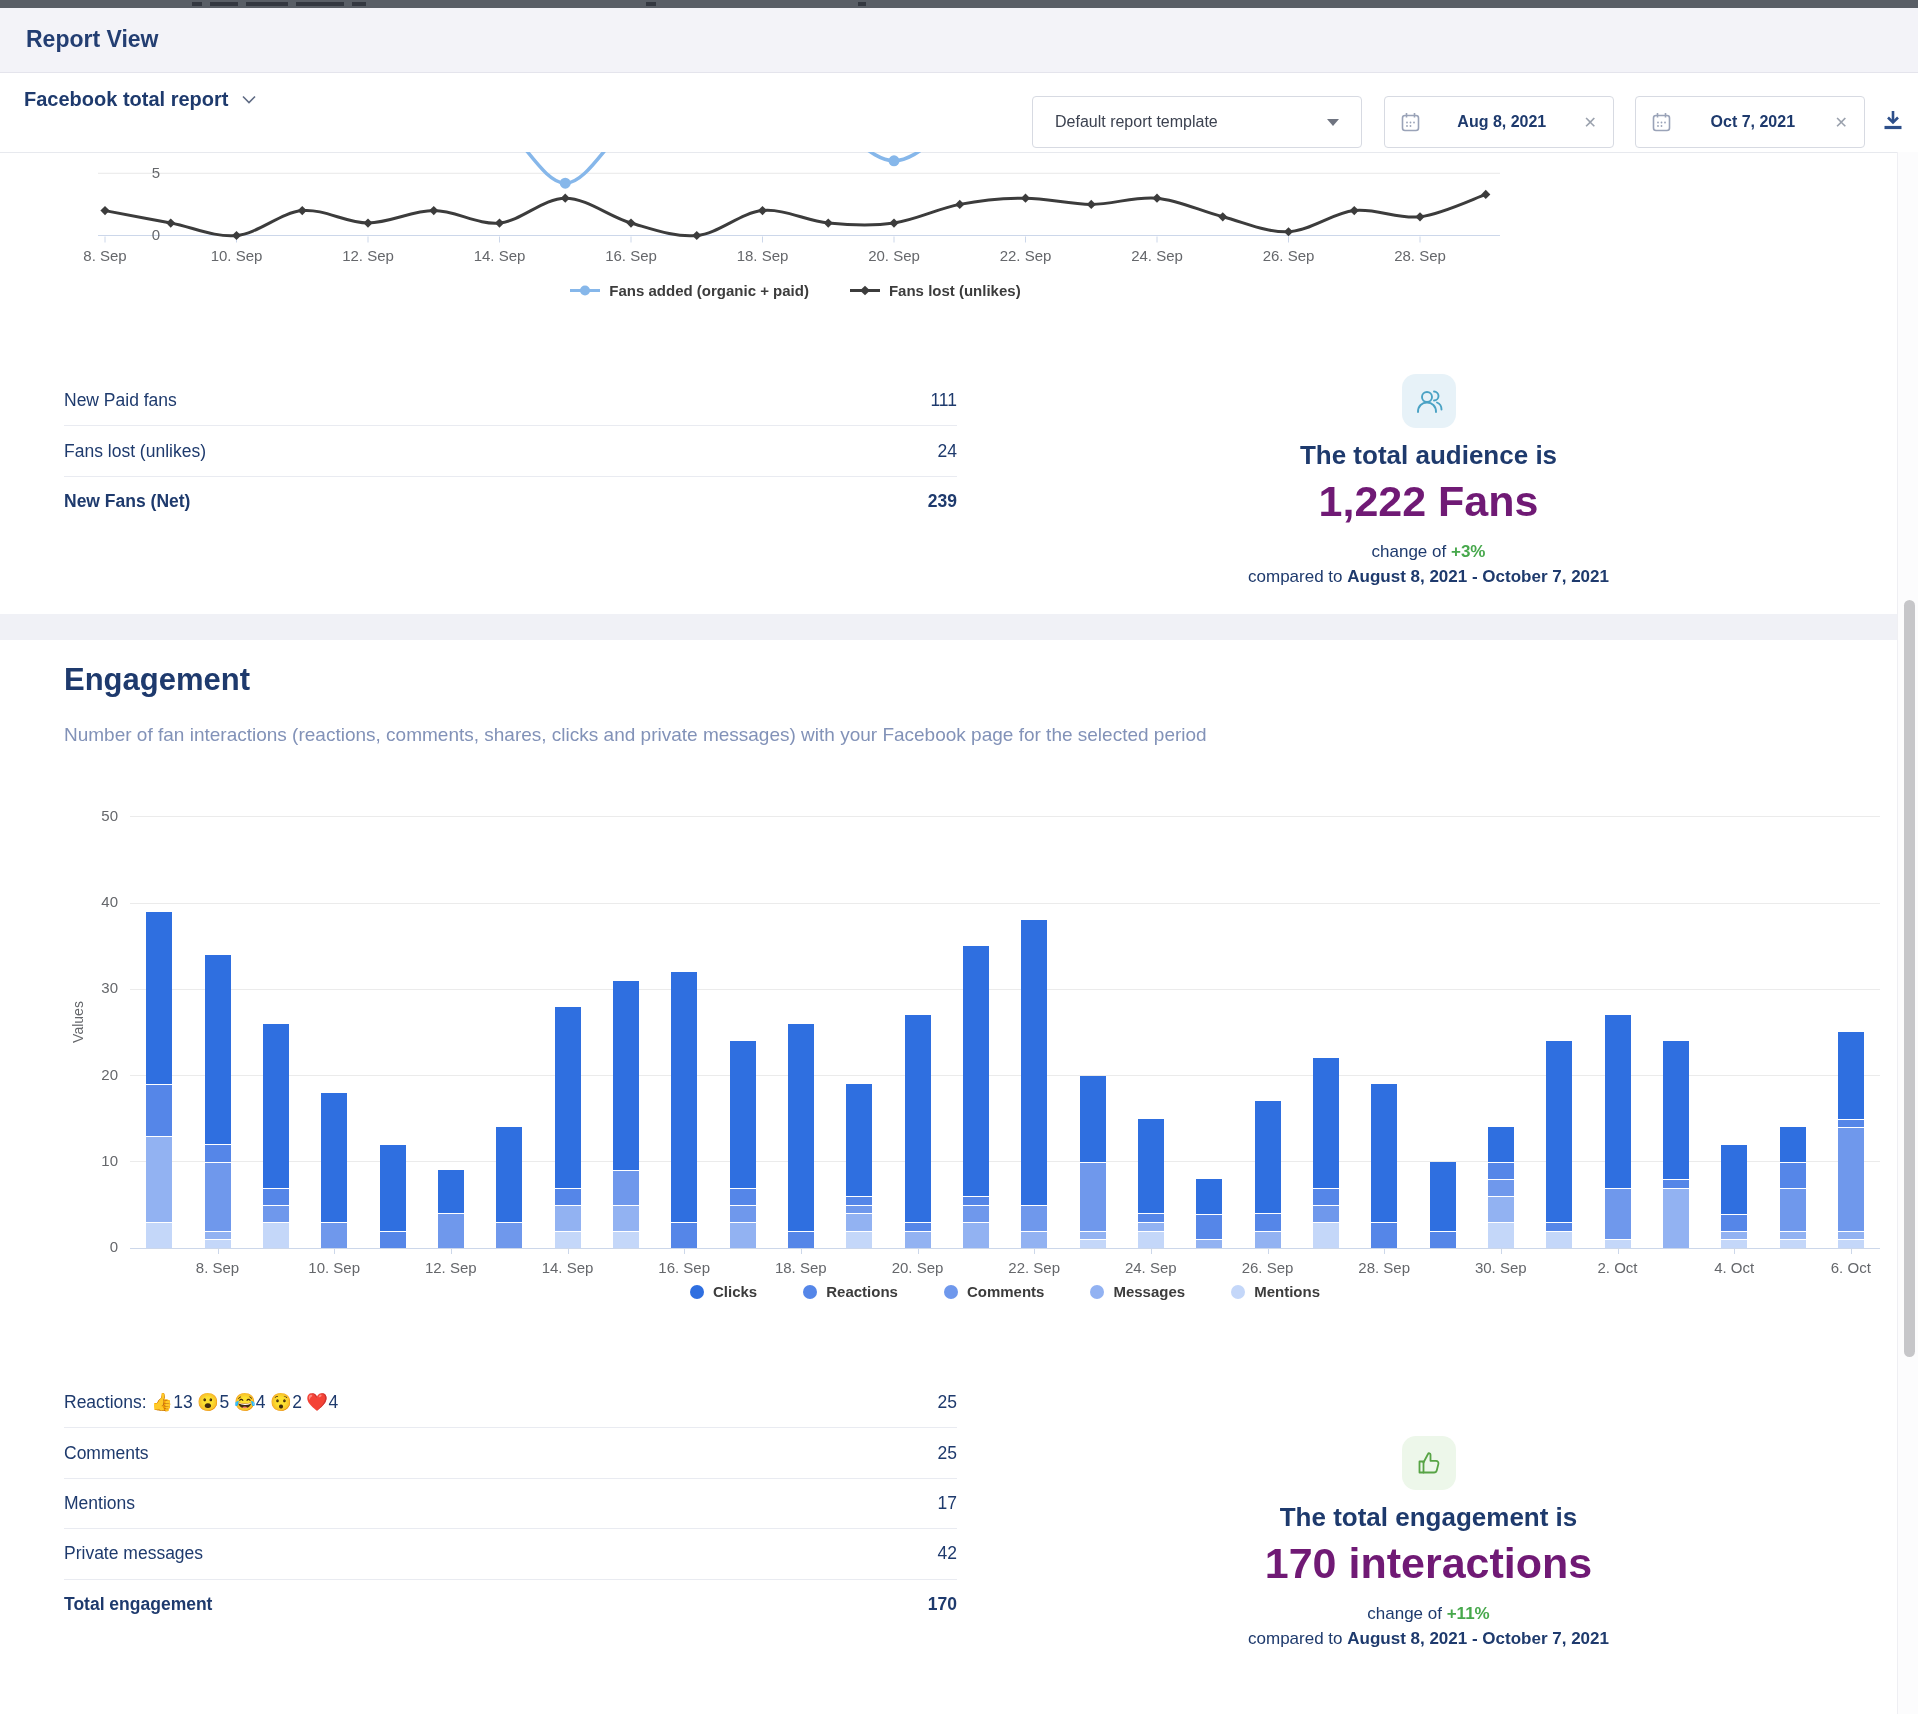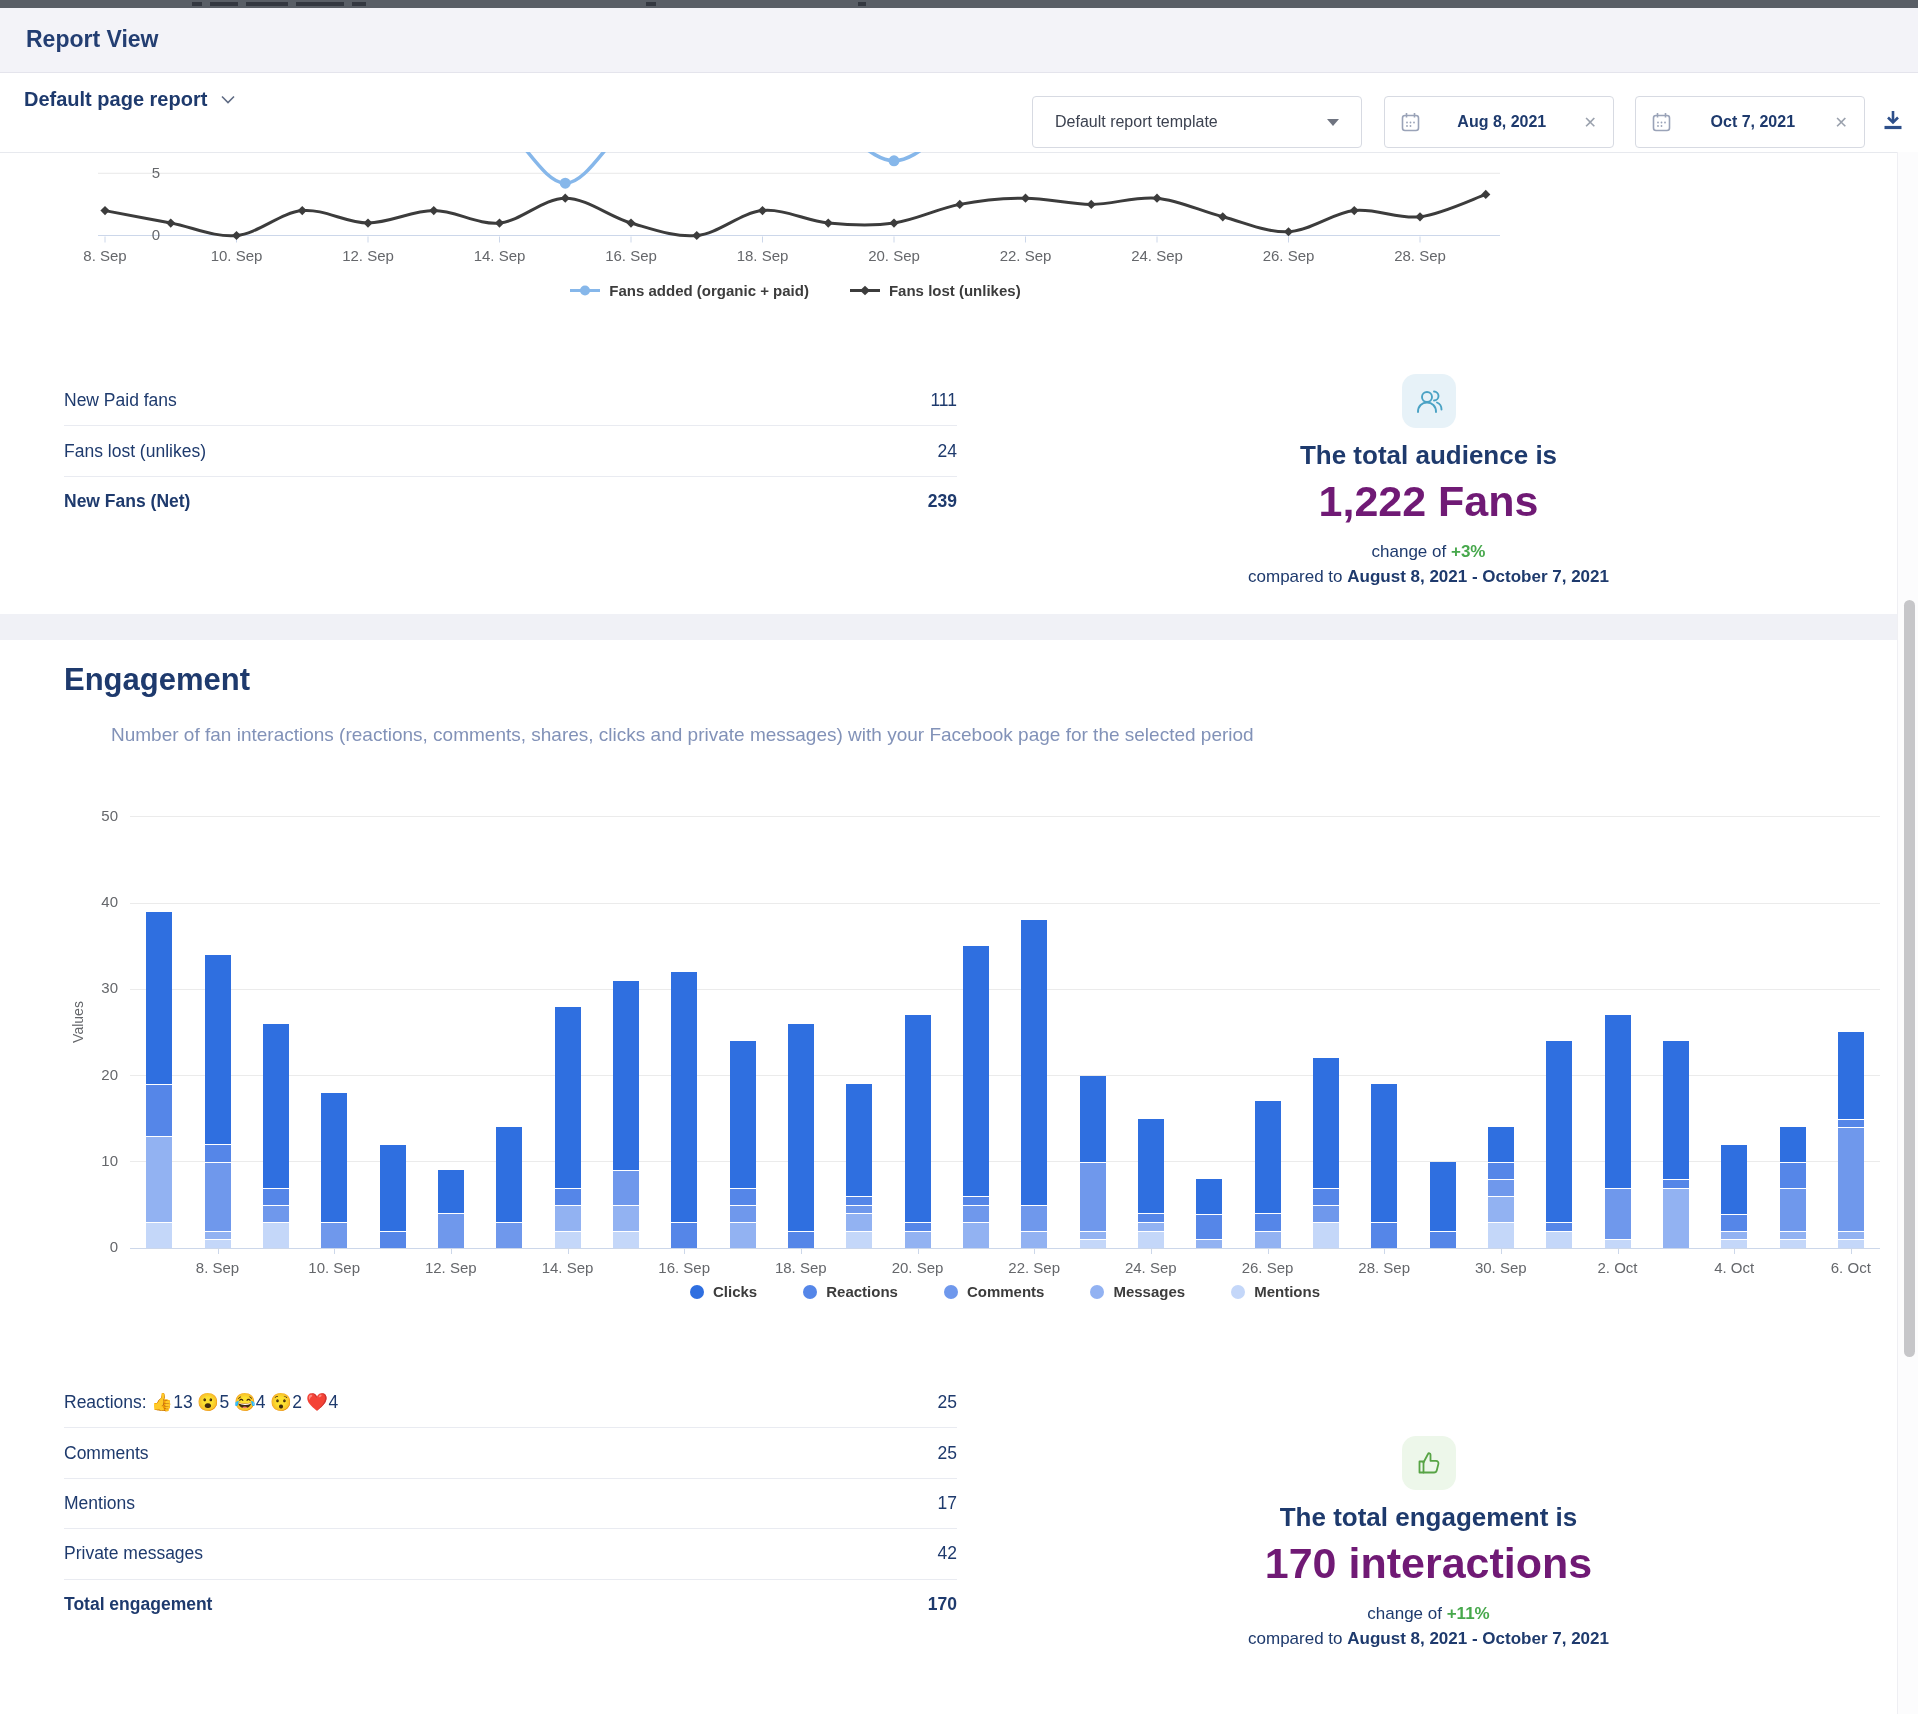--- a/index.html
+++ b/index.html
@@ -38,21 +38,21 @@
   .icbox.blue{background:#e7f2f8;} .icbox.green{background:#edf7ea;}
   .sline1{font-size:26px;font-weight:700;margin-top:12px;}
   .shead{font-size:43px;font-weight:700;margin-top:6px;color:#701a75;}
   .schange{font-size:17px;margin-top:16px;}
   .schange b{color:#47a84c;}
   .scompare{font-size:17px;margin-top:5px;}
   .scompare b{font-weight:700;}
   
   .band{left:0;top:614px;width:1897px;height:26px;background:#f0f1f6;}
   .sec-title{left:64px;top:662px;font-size:31px;font-weight:700;color:#1e3a6d;}
-  .sec-sub{left:64px;top:724px;font-size:19px;color:#8292b8;margin-left:47px;}
+  .sec-sub{left:64px;top:724px;font-size:19px;color:#8292b8;}
   
   .legend{position:absolute;display:flex;justify-content:center;align-items:center;}
   #line-legend{left:90px;top:282px;width:1410px;gap:40px;}
   #bar-legend{left:130px;top:1283px;width:1750px;gap:46px;}
   
   .gutter{left:1897px;top:152px;width:21px;height:1562px;background:#fcfcfd;border-left:1px solid #efeff3;}
   .thumb{left:1904px;top:600px;width:11px;height:757px;background:#c6c6c9;border-radius:6px;}
 </style>
 </head>
 <body>
@@ -65,21 +65,21 @@
   <div class="abs remnant" style="left:246px;width:42px;"></div>
   <div class="abs remnant" style="left:296px;width:48px;"></div>
   <div class="abs remnant" style="left:352px;width:14px;"></div>
   <div class="abs remnant" style="left:646px;width:10px;"></div>
   <div class="abs remnant" style="left:858px;width:8px;"></div>
 
   <div class="abs header"></div>
   <div class="abs header-title">Report View</div>
 
   <div class="abs report-name">
-    <span>Default page report</span>
+    <span>Facebook total report</span>
     <svg width="14" height="9" viewBox="0 0 14 9">
       <polyline points="1,1.5 7,7.5 13,1.5" fill="none" stroke="#5f6b84" stroke-width="1.6"></polyline>
     </svg>
   </div>
 
   <div class="box select-box">
     <span class="select-label">Default report template</span>
     <span class="triangle"></span>
   </div>
 

